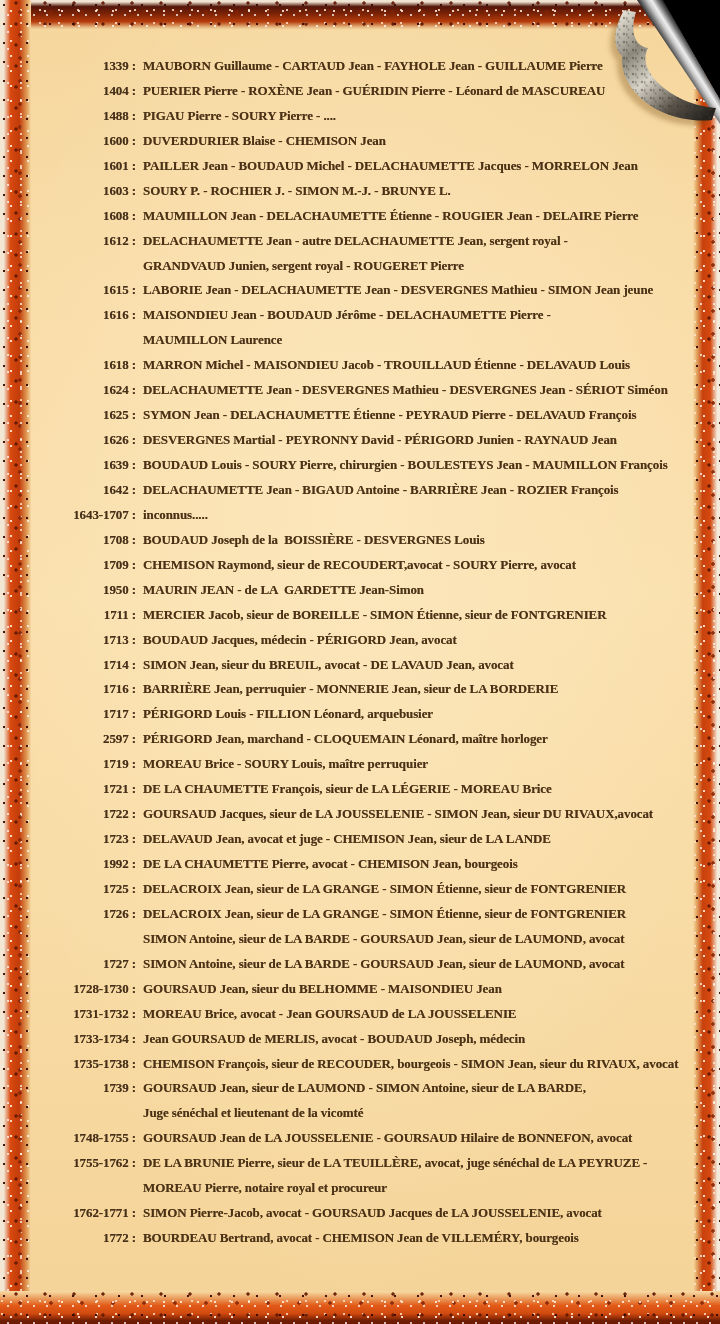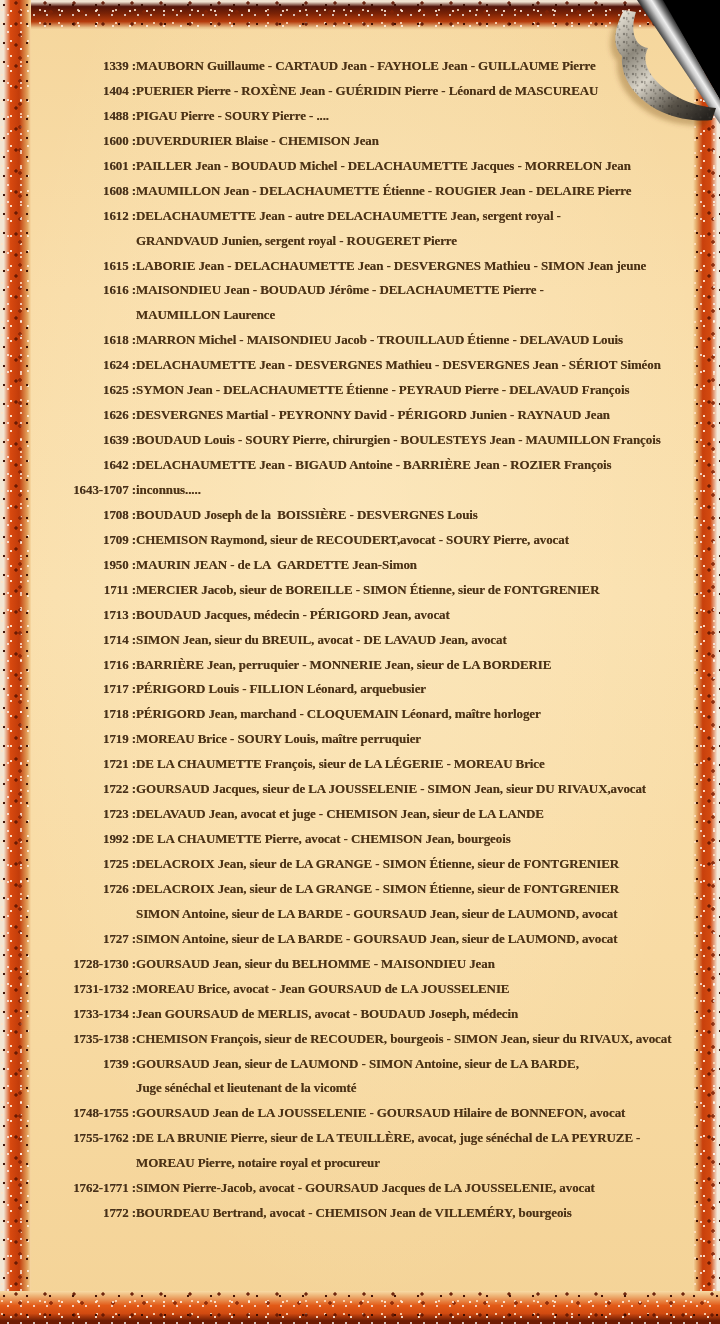--- a/index.html
+++ b/index.html
@@ -32,21 +32,21 @@
     --base: linear-gradient(to left,#f4ebdc 0 10%,#d44a10 36%,#c8400c 64%,#e6ad6a 88%,#f8dba6 100%); }
   .bstrip.bottom { left:0; right:0; bottom:0; height:33px;
     --base: linear-gradient(to top,#6e1d04 0 10%,#d14a10 32%,#e25a17 56%,#eeb578 86%,#f8dba6 100%); }
 
   
   .content { position:absolute; top:54px; left:40px; right:10px; }
   .row { display:flex; height:24.94px; line-height:24.94px; white-space:nowrap;
          font-size:13px; font-weight:bold; letter-spacing:-0.1px; color:#4b3216;
          text-shadow:0 0 .5px rgba(75,50,22,.55); }
   .year  { flex:none; width:96px; text-align:right; color:#46301a; }
-  .names { }
+  .names { margin-left:7px; }
 
   .curl { position:absolute; top:0; right:0; width:170px; height:170px; }
 </style>
 </head>
 <body>
 
 <div class="page">
   <div class="bstrip top"></div>
   <div class="bstrip left"></div>
   <div class="bstrip right"></div>
@@ -67,20 +67,24 @@
     </div>
       <div class="row">
       <span class="year">1600 :</span>
       <span class="names">DUVERDURIER Blaise - CHEMISON Jean</span>
     </div>
       <div class="row">
       <span class="year">1601 :</span>
       <span class="names">PAILLER Jean - BOUDAUD Michel - DELACHAUMETTE Jacques - MORRELON Jean</span>
     </div>
       <div class="row">
+      <span class="year">1603 :</span>
+      <span class="names">SOURY P. - ROCHIER J. - SIMON M.-J. - BRUNYE L.</span>
+    </div>
+      <div class="row">
       <span class="year">1608 :</span>
       <span class="names">MAUMILLON Jean - DELACHAUMETTE Étienne - ROUGIER Jean - DELAIRE Pierre</span>
     </div>
       <div class="row">
       <span class="year">1612 :</span>
       <span class="names">DELACHAUMETTE Jean - autre DELACHAUMETTE Jean, sergent royal -</span>
     </div>
       <div class="row">
       <span class="year"></span>
       <span class="names">GRANDVAUD Junien, sergent royal - ROUGERET Pierre</span>
@@ -151,21 +155,21 @@
     </div>
       <div class="row">
       <span class="year">1716 :</span>
       <span class="names">BARRIÈRE Jean, perruquier - MONNERIE Jean, sieur de LA BORDERIE</span>
     </div>
       <div class="row">
       <span class="year">1717 :</span>
       <span class="names">PÉRIGORD Louis - FILLION Léonard, arquebusier</span>
     </div>
       <div class="row">
-      <span class="year">1718 :</span>
+      <span class="year">2597 :</span>
       <span class="names">PÉRIGORD Jean, marchand - CLOQUEMAIN Léonard, maître horloger</span>
     </div>
       <div class="row">
       <span class="year">1719 :</span>
       <span class="names">MOREAU Brice - SOURY Louis, maître perruquier</span>
     </div>
       <div class="row">
       <span class="year">1721 :</span>
       <span class="names">DE LA CHAUMETTE François, sieur de LA LÉGERIE - MOREAU Brice</span>
     </div>

